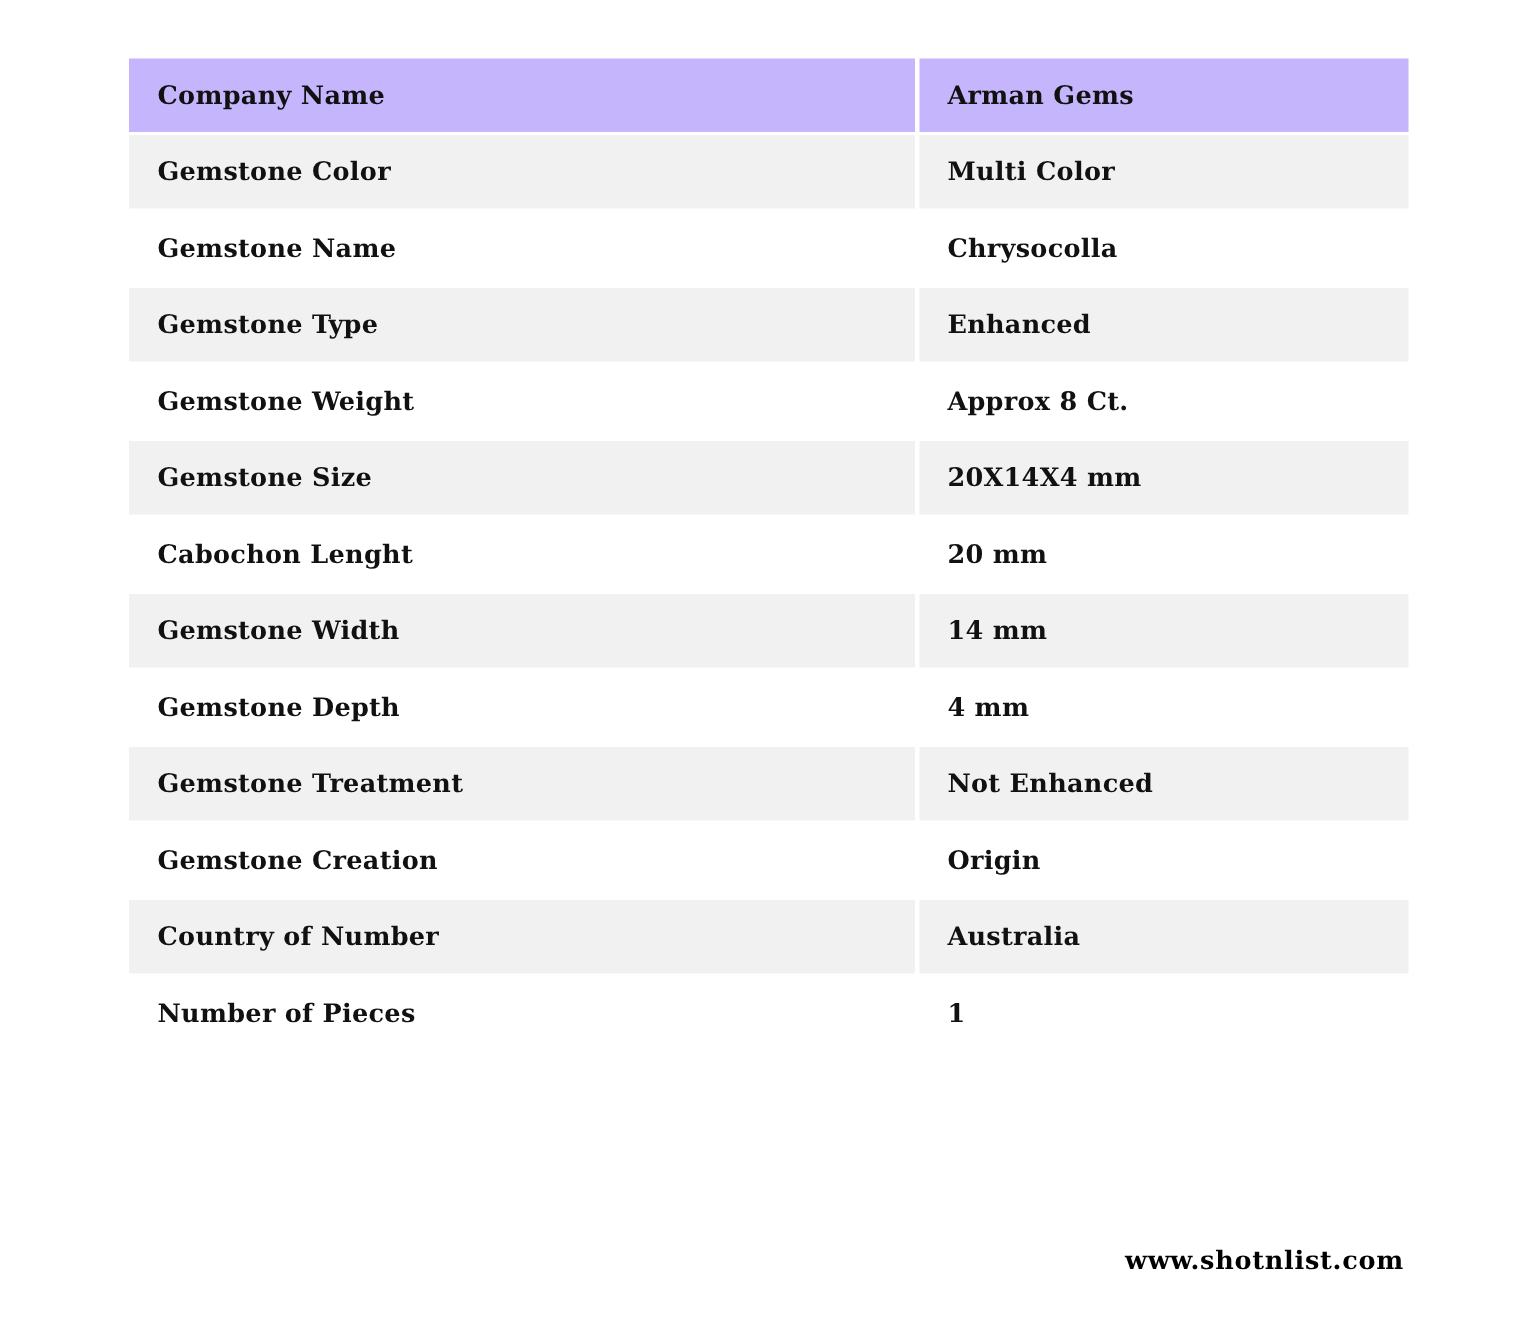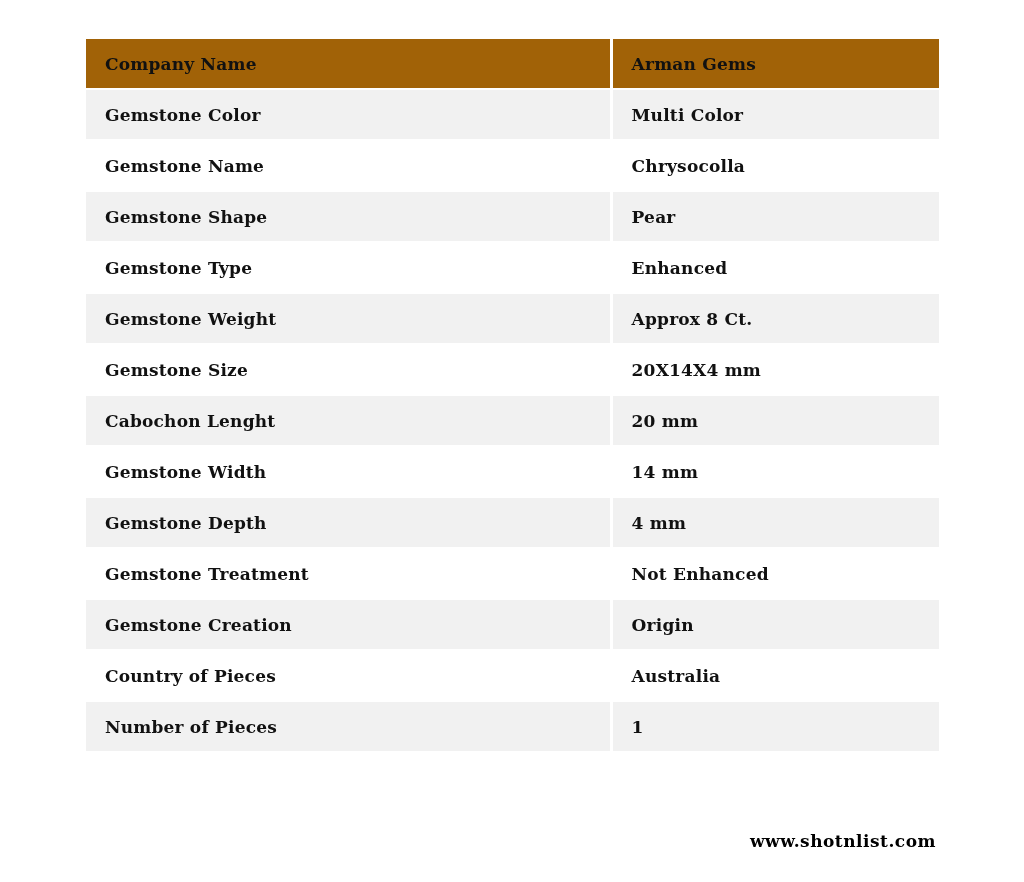--- a/index.html
+++ b/index.html
@@ -33,21 +33,21 @@
     font-weight: bold;
     font-size: 17px;
     letter-spacing: 0.2px;
     color: #111111;
     overflow: hidden;
     white-space: nowrap;
   }
   col.label-col { width: 61.6%; }
   col.value-col { width: 38.4%; }
   thead th {
-    background: #a16207;
+    background: #c4b5fd;
     color: #0d0d0d;
     margin-left: 40px;
   }
   tbody tr:nth-child(odd) td { background: #f1f1f1; }
   tbody tr:nth-child(even) td { background: #ffffff; }
   .watermark {
     position: absolute;
     top: 831px;
     right: 88px;
     font-weight: bold;
@@ -74,24 +74,20 @@
     <tbody>
       <tr>
         <td>Gemstone Color</td>
         <td>Multi Color</td>
       </tr>
       <tr>
         <td>Gemstone Name</td>
         <td>Chrysocolla</td>
       </tr>
       <tr>
-        <td>Gemstone Shape</td>
-        <td>Pear</td>
-      </tr>
-      <tr>
         <td>Gemstone Type</td>
         <td>Enhanced</td>
       </tr>
       <tr>
         <td>Gemstone Weight</td>
         <td>Approx 8 Ct.</td>
       </tr>
       <tr>
         <td>Gemstone Size</td>
         <td>20X14X4 mm</td>
@@ -110,21 +106,21 @@
       </tr>
       <tr>
         <td>Gemstone Treatment</td>
         <td>Not Enhanced</td>
       </tr>
       <tr>
         <td>Gemstone Creation</td>
         <td>Origin</td>
       </tr>
       <tr>
-        <td>Country of Pieces</td>
+        <td>Country of Number</td>
         <td>Australia</td>
       </tr>
       <tr>
         <td>Number of Pieces</td>
         <td>1</td>
       </tr>
     </tbody>
   </table>
 </div>
 

